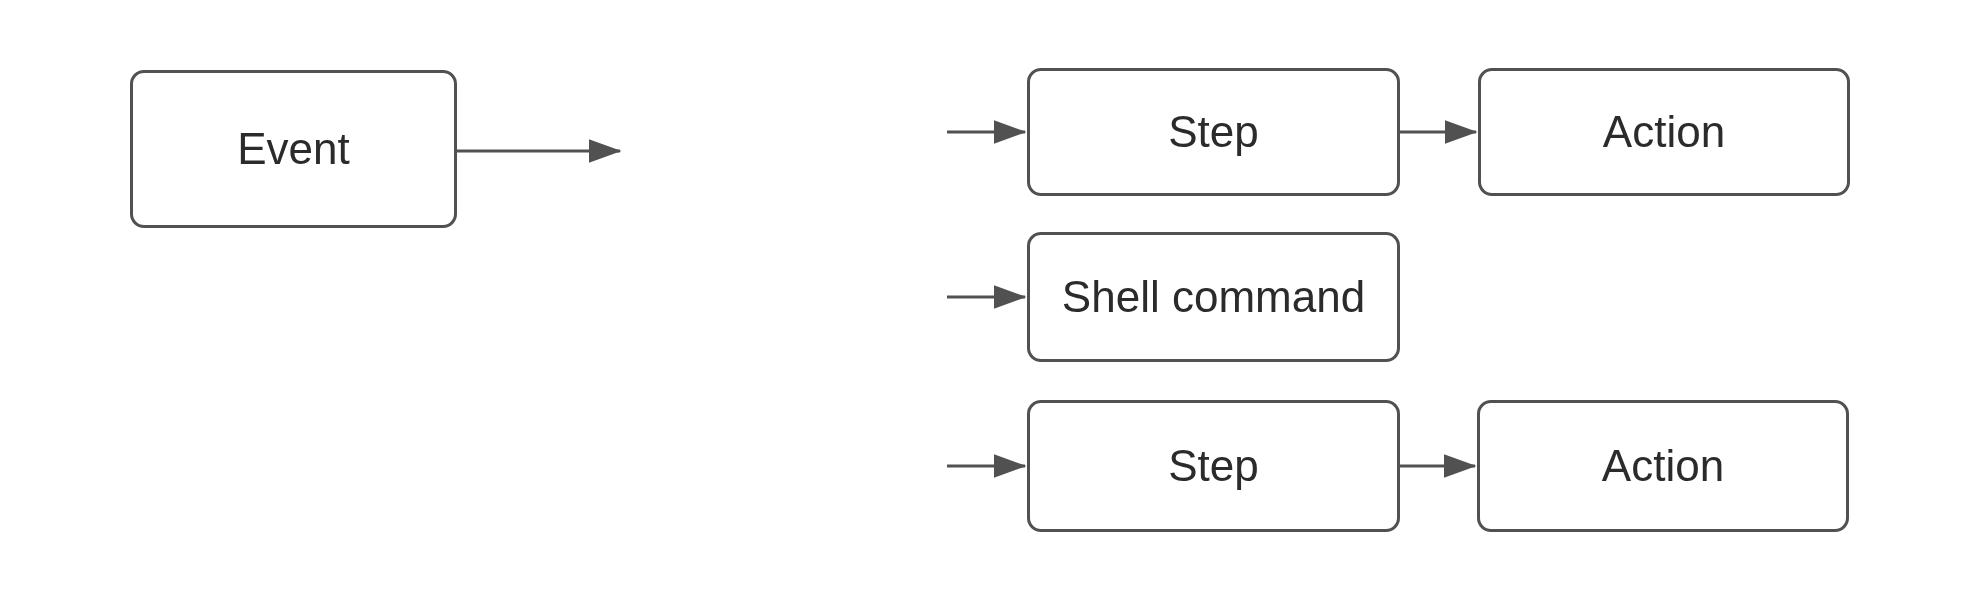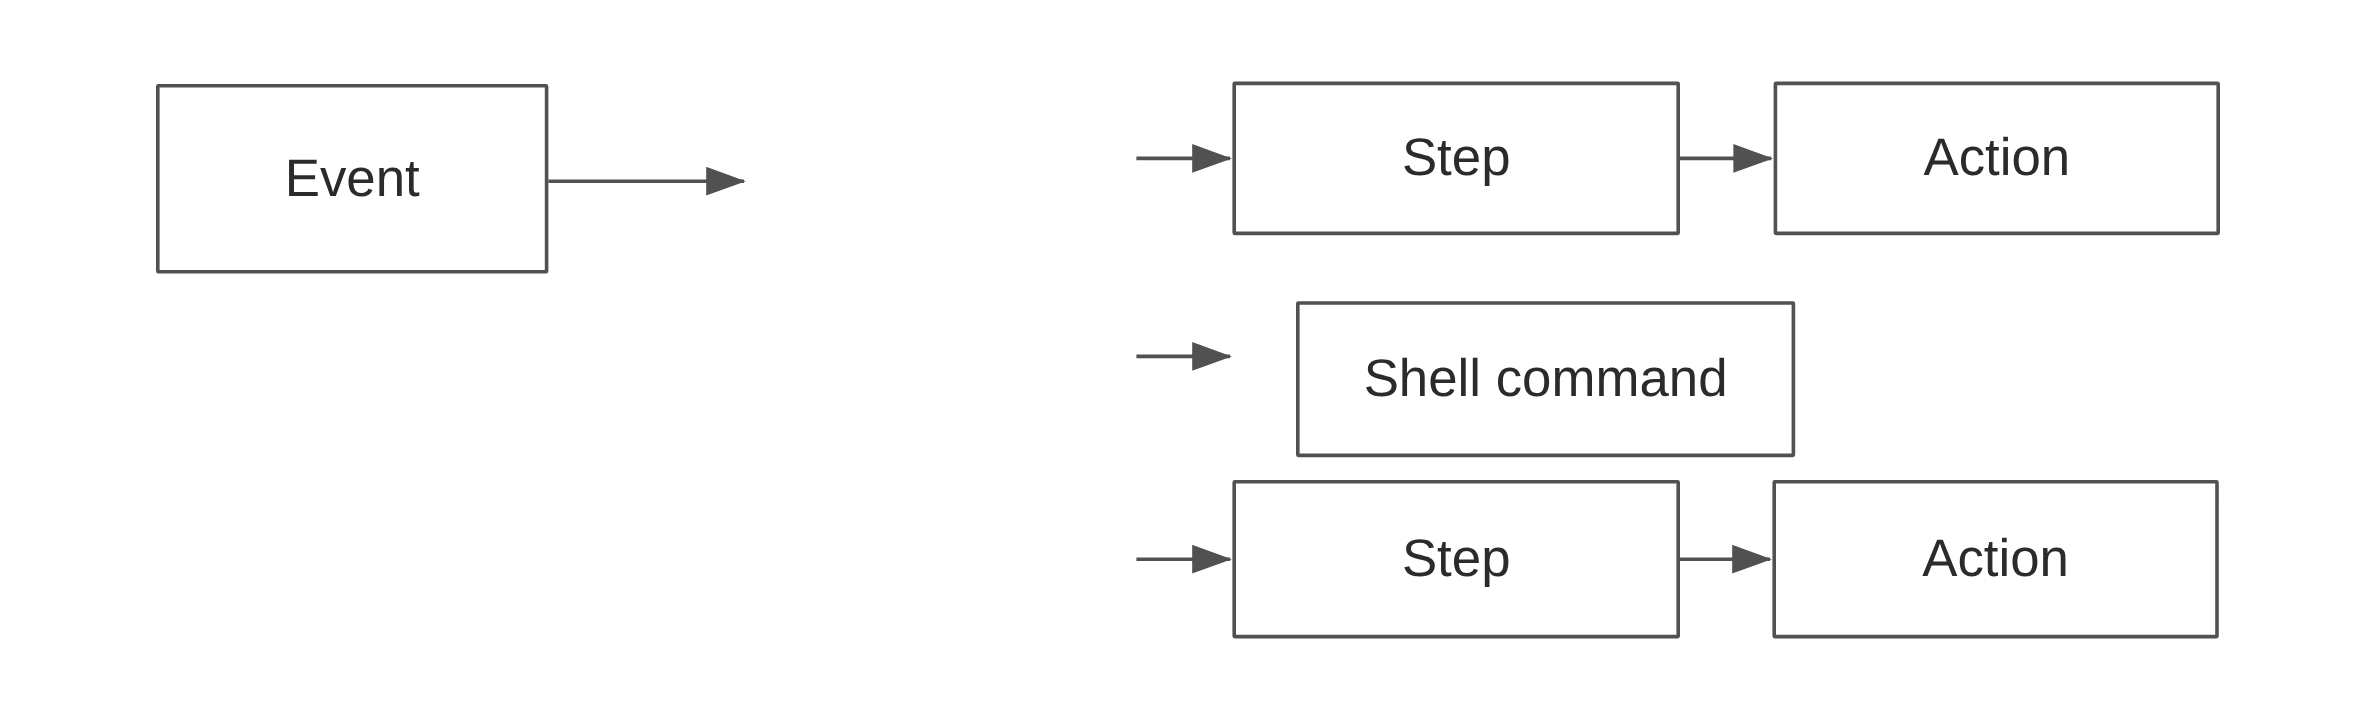--- a/index.html
+++ b/index.html
@@ -15,37 +15,37 @@
     position: absolute;
     left: 0; top: 0;
     width: 1977px; height: 599px;
     pointer-events: none;
   }
   .node {
     position: absolute;
     box-sizing: border-box;
     background: #ffffff;
     border: 3px solid #515151;
-    border-radius: 2px;
+    border-radius: 14px;
     display: flex;
     align-items: center;
     justify-content: center;
   }
   .node .label {
     color: #2b2b2b;
     font-size: 44px;
     line-height: 1.2;
     white-space: nowrap;
   }
   
   .n-event        { left: 130px;  top: 70px;  width: 327px; height: 158px; }
   .n-job          { left: 622px;  top: 70px;  width: 325px; height: 448px; }
   .n-step-top     { left: 1027px; top: 68px;  width: 373px; height: 128px; }
   .n-action-top   { left: 1478px; top: 68px;  width: 372px; height: 128px; }
-  .n-shell        { left: 1080px; top: 232px; width: 416px; height: 130px; margin-top: 19px; }
+  .n-shell        { left: 1027px; top: 232px; width: 373px; height: 130px; }
   .n-step-bottom  { left: 1027px; top: 400px; width: 373px; height: 132px; }
   .n-action-bottom{ left: 1477px; top: 400px; width: 372px; height: 132px; }
 </style>
 </head>
 <body>
 
 <div class="canvas">
 
   <svg class="edges" viewBox="0 0 1977 599" xmlns="http://www.w3.org/2000/svg" aria-hidden="true">
     <defs>

